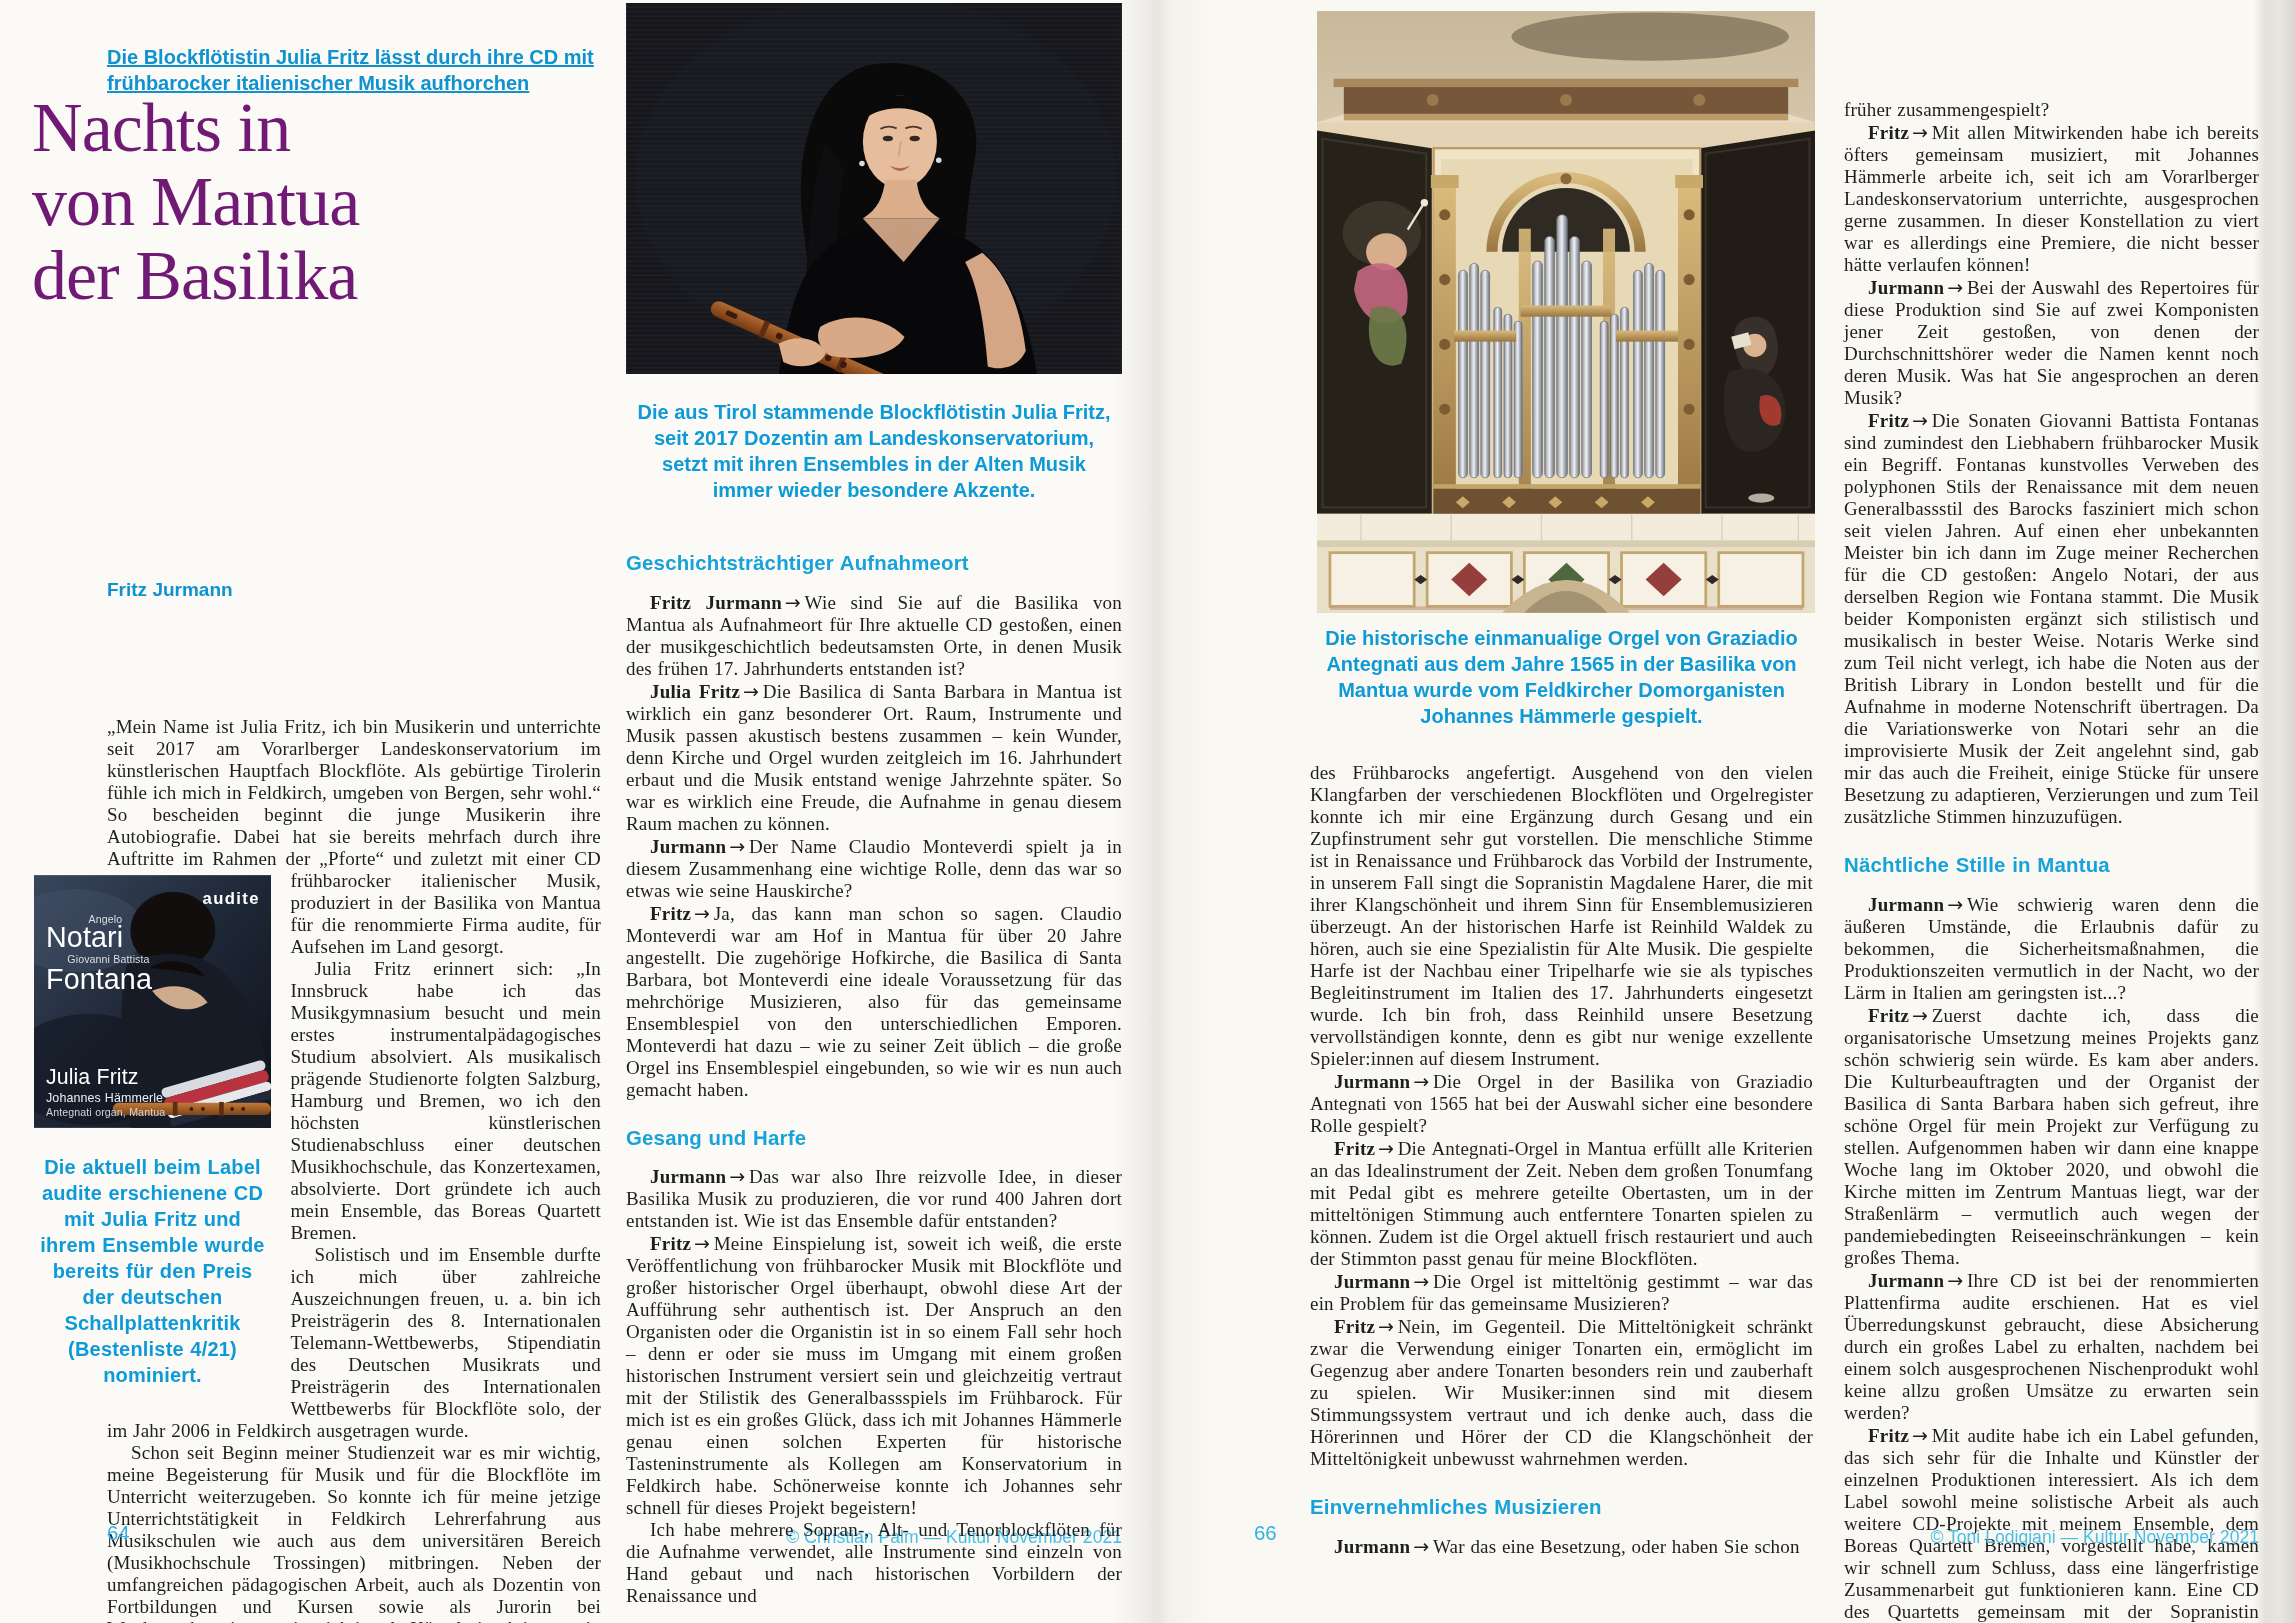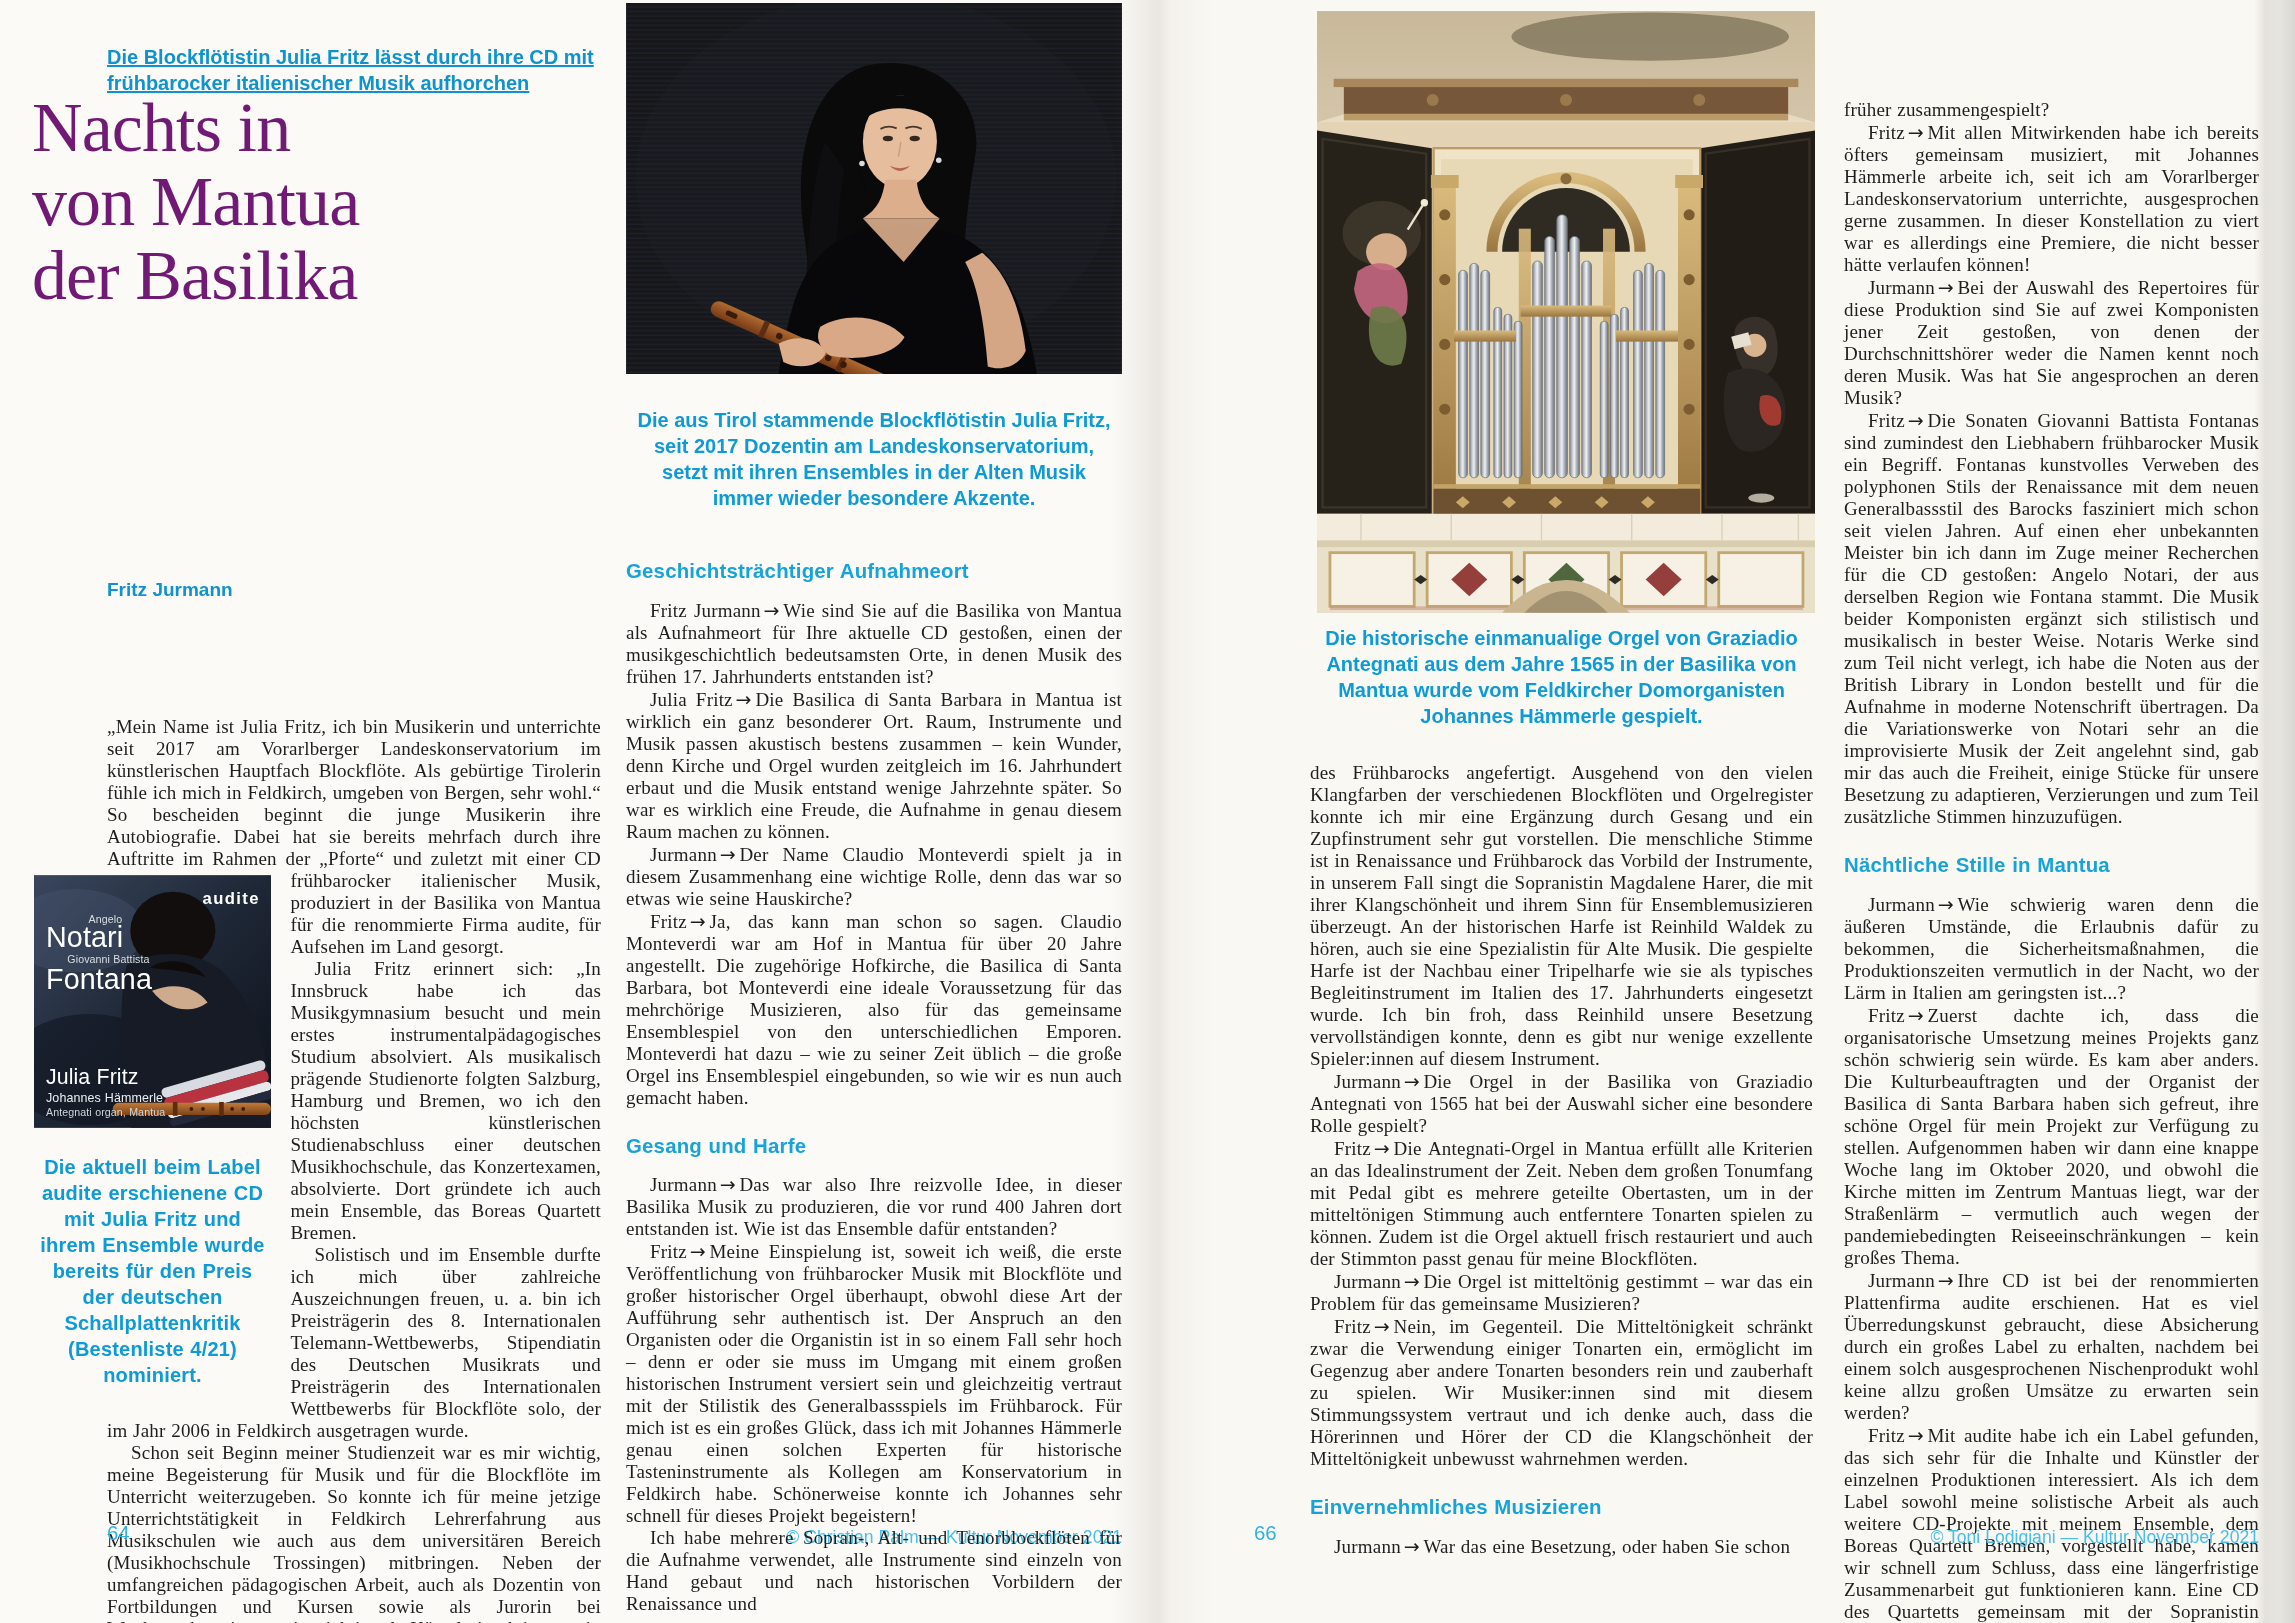--- a/index.html
+++ b/index.html
@@ -15,21 +15,21 @@
 
   .kicker{font:700 20px/26px "Liberation Sans","DejaVu Sans",sans-serif;color:#0f93d0;}
   .headline{font:400 70px/74px "Liberation Serif","DejaVu Serif",serif;color:#701a75;letter-spacing:-0.9px;}
   .headline span{display:block;}
   .author{font:700 19px/22px "Liberation Sans","DejaVu Sans",sans-serif;color:#0f93d0;}
 
   .body-text{font:19px/22px "Liberation Serif","DejaVu Serif",serif;color:#1e1e1e;
              text-align:justify;letter-spacing:0.2px;word-spacing:0.7px;}
   .body-text p{margin:0;text-indent:24px;}
   .body-text p.noindent{text-indent:0;}
-  .speaker{font-weight:400;}
+  .speaker{font-weight:700;}
   .arrow{font-family:"DejaVu Sans",sans-serif;padding:0 3.7px 0 2.8px;font-weight:400;}
 
   .subhead{font:700 20.4px/24px "Liberation Sans","DejaVu Sans",sans-serif;color:#16a3da;
            margin:25px 0 15.7px 0;text-indent:0;text-align:left;}
   .subhead.first{margin-top:0;}
   .bluecap{font:700 20px/26px "Liberation Sans","DejaVu Sans",sans-serif;color:#0d9ad6;text-align:center;}
   .credit{font:400 17.6px/20.4px "Liberation Sans","DejaVu Sans",sans-serif;color:#49bfe8;}
   .pagenum{font:400 20.4px/22px "Liberation Sans","DejaVu Sans",sans-serif;color:#2bb3e2;}
 
   .cd-fig{float:left;display:block;width:237px;margin:4.6px 19.4px 13px -73px;}
@@ -166,21 +166,21 @@
           <circle cx="276" cy="0" r="7" fill="#3a1b0b"></circle>
         <circle cx="312" cy="0" r="7" fill="#3a1b0b"></circle>
       </g>
 
       <path d="M 420,700 C 482,664 562,680 602,722 C 582,762 500,776 440,762 C 414,742 410,720 420,700 Z" fill="#d9a987"></path>
       <path d="M 330,736 C 372,714 418,726 432,756 C 420,788 370,792 340,776 Z" fill="#dcae8c"></path>
     </svg>
   </div>
 
   <div class="abs" style="left:626px;top:399px;width:496px;">
-    <div class="bluecap" style="width:481px;margin:8px auto;">Die aus Tirol stammende Blockflötistin Julia Fritz, seit 2017 Dozentin am Landeskonservatorium, setzt mit ihren Ensembles in der Alten Musik immer wieder besondere Akzente.</div>
+    <div class="bluecap" style="width:481px;margin:0 auto;">Die aus Tirol stammende Blockflötistin Julia Fritz, seit 2017 Dozentin am Landeskonservatorium, setzt mit ihren Ensembles in der Alten Musik immer wieder besondere Akzente.</div>
 
     <div class="body-text" style="margin-top:48px;">
       <div class="subhead first">Geschichtsträchtiger Aufnahmeort</div>
 
       <p><span class="speaker">Fritz Jurmann</span><span class="arrow">→</span><span>Wie sind Sie auf die Basilika von Mantua als Aufnahmeort für Ihre aktuelle CD gestoßen, einen der musikgeschichtlich bedeutsamsten Orte, in denen Musik des frühen 17. Jahrhunderts entstanden ist?</span></p>
       <p><span class="speaker">Julia Fritz</span><span class="arrow">→</span><span>Die Basilica di Santa Barbara in Mantua ist wirklich ein ganz besonderer Ort. Raum, Instrumente und Musik passen akustisch bestens zusammen – kein Wunder, denn Kirche und Orgel wurden zeitgleich im 16. Jahrhundert erbaut und die Musik entstand wenige Jahrzehnte später. So war es wirklich eine Freude, die Aufnahme in genau diesem Raum machen zu können.</span></p>
       <p><span class="speaker">Jurmann</span><span class="arrow">→</span><span>Der Name Claudio Monteverdi spielt ja in diesem Zusammenhang eine wichtige Rolle, denn das war so etwas wie seine Hauskirche?</span></p>
       <p><span class="speaker">Fritz</span><span class="arrow">→</span><span>Ja, das kann man schon so sagen. Claudio Monteverdi war am Hof in Mantua für über 20 Jahre angestellt. Die zugehörige Hofkirche, die Basilica di Santa Barbara, bot Monteverdi eine ideale Voraussetzung für das mehrchörige Musizieren, also für das gemeinsame Ensemblespiel von den unterschiedlichen Emporen. Monteverdi hat dazu – wie zu seiner Zeit üblich – die große Orgel ins Ensemblespiel eingebunden, so wie wir es nun auch gemacht haben.</span></p>
 
       <div class="subhead">Gesang und Harfe</div>

